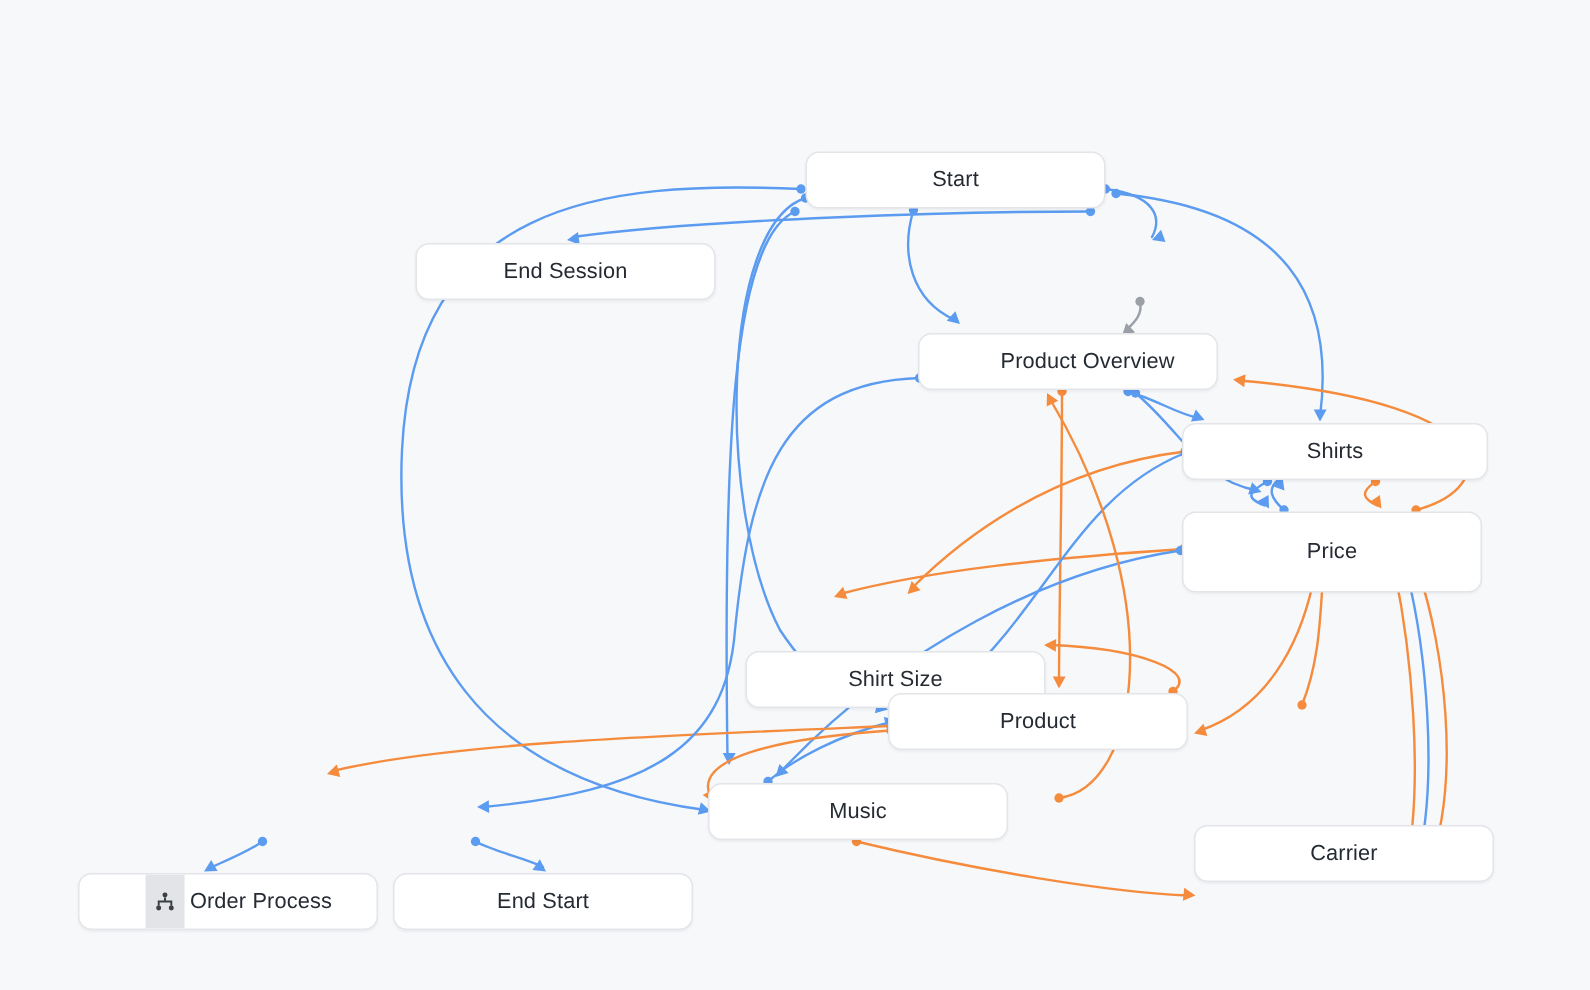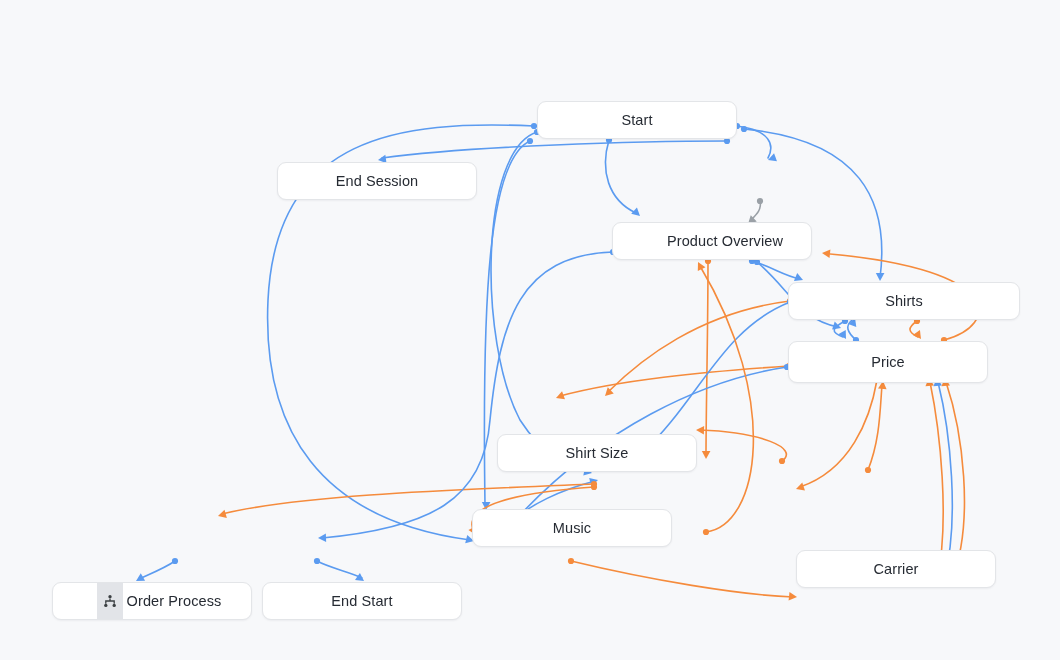--- a/index.html
+++ b/index.html
@@ -244,30 +244,33 @@
     </svg>
 <div class="node" style="left: 537px; top: 101px; width: 200px; height: 38px;">
       <span class="node-label">Start</span>
     </div>
     <div class="node" style="left: 277px; top: 162px; width: 200px; height: 38px;">
       <span class="node-label">End Session</span>
     </div>
     <div class="node" style="left: 612px; top: 222px; width: 200px; height: 38px; padding-left: 26px;">
       <span class="node-label">Product Overview</span>
     </div>
-    <div class="node" style="left: 788px; top: 282px; width: 232px; height: 38px;">
+    <div class="node" style="left: 788px; top: 282px; width: 204px; height: 38px;">
       <span class="node-label">Shirts</span>
     </div>
-    <div class="node" style="left: 788px; top: 341px; width: 200px; height: 42px;">
+    <div class="node" style="left: 788px; top: 341px; width: 200px; height: 54px;">
       <span class="node-label">Price</span>
     </div>
     <div class="node" style="left: 497px; top: 402px; width: 200px; height: 38px; margin-top: 32px;">
       <span class="node-label">Shirt Size</span>
     </div>
-    <div class="node" style="left: 472px; top: 509px; width: 200px; height: 38px;">
+    <div class="node" style="left: 592px; top: 462px; width: 200px; height: 38px;">
+      <span class="node-label">Product</span>
+    </div>
+    <div class="node" style="left: 472px; top: 522px; width: 200px; height: 38px;">
       <span class="node-label">Music</span>
     </div>
     <div class="node has-badge" style="left: 52px; top: 582px; width: 200px; height: 38px; padding-left: 44px;">
       <div class="node-badge">
         <svg width="14" height="14" viewBox="0 0 16 16" aria-hidden="true">
           <circle cx="8" cy="3" r="1.9" fill="#3c4043"></circle>
           <circle cx="3.2" cy="13" r="1.9" fill="#3c4043"></circle>
           <circle cx="12.8" cy="13" r="1.9" fill="#3c4043"></circle>
           <path d="M8 5 L8 8 M3.2 11.2 L3.2 8 L12.8 8 L12.8 11.2" stroke="#3c4043" stroke-width="1.5" fill="none"></path>
         </svg>

